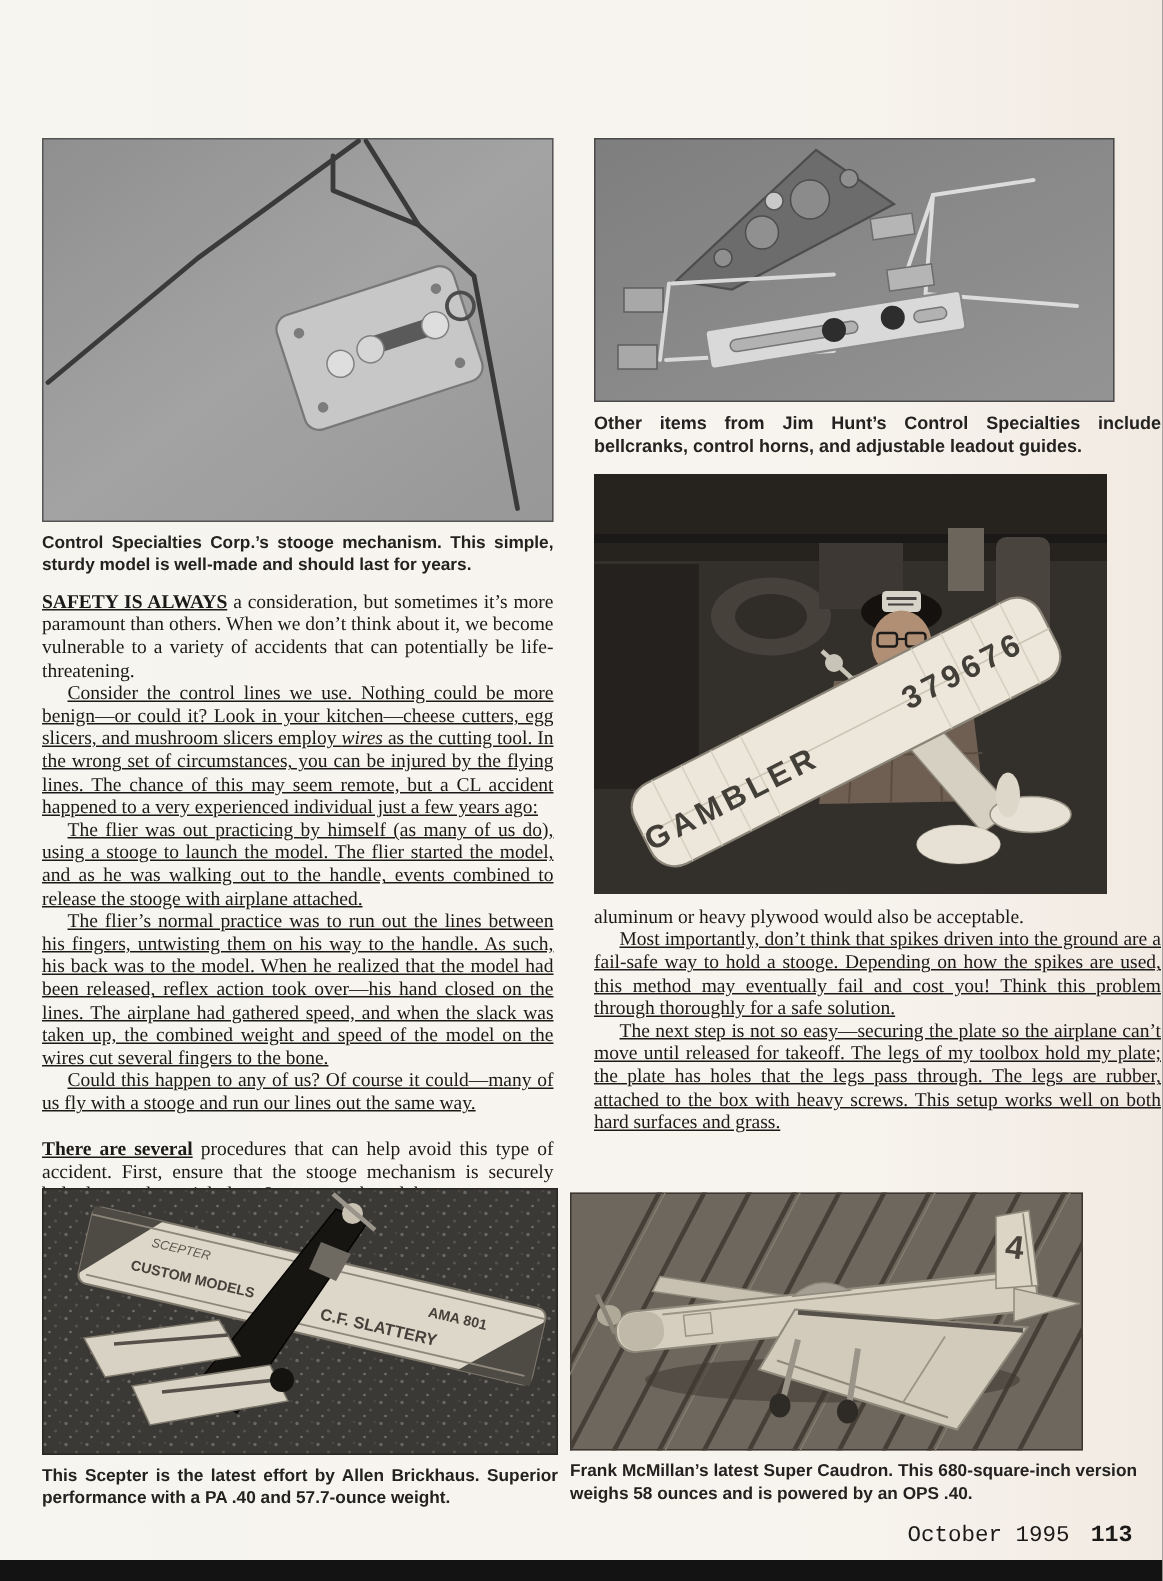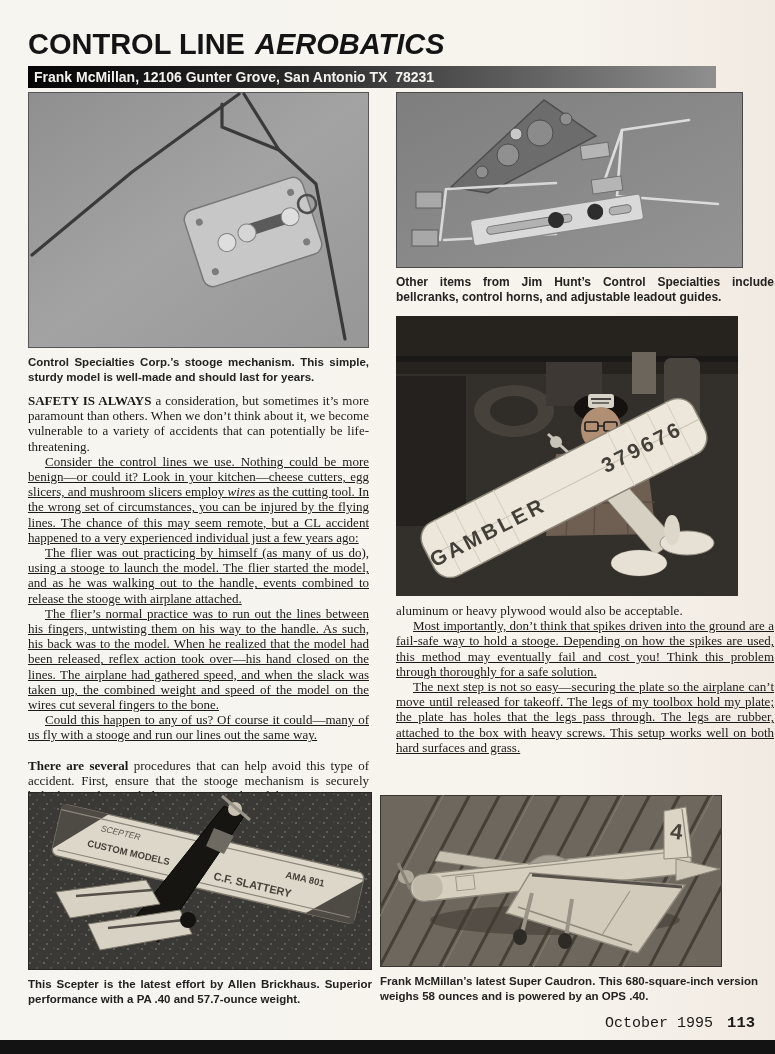--- a/index.html
+++ b/index.html
@@ -29,48 +29,40 @@
     font-family:"Liberation Sans", sans-serif; font-weight:bold;
     font-size:11.5px; line-height:15px; text-align:justify; color:#242220;
     margin-top:7px;
   }
   .col-right .caption { font-size:12px; }
 
   .bodycopy { margin-top:8px; font-size:13px; line-height:15.2px; text-align:justify; }
   .bodycopy p { margin:0; }
   .bodycopy p.ind { text-indent:17px;text-decoration:underline; }
   .bodycopy p.gap { margin-top:15px; }
-  .bodycopy b { font-weight:bold; }
+  .bodycopy b { font-weight:bold;text-decoration:underline; }
   .bodycopy i { font-style:italic; }
 
   .fig-gambler { margin-top:11px; }
   .body-right { margin-top:7px; }
 
   .fig-scepter { position:absolute; left:28px; top:792px; width:344px; }
   .fig-caudron { position:absolute; left:380px; top:795px; width:378px; }
 
   .footer { position:absolute; right:20px; top:1014px; font-family:Liberation Mono, monospace;
     font-size:15px; color:#1c1a18; }
   .footer .pageno { font-weight:bold; margin-left:14px; font-size:15.5px; }
   .bottom-bar { position:absolute; left:0; bottom:0; width:775px; height:14px; background:#131313; }
   svg { display:block; }
 </style>
 </head>
 <body>
 
 <div class="page">
 
-  <div class="masthead">
-    <div class="title">
-      <span class="t-reg">CONTROL LINE</span><span class="t-ital">AEROBATICS</span>
-    </div>
-    <div class="byline-bar">
-      <span>Frank McMillan, 12106 Gunter Grove, San Antonio TX  78231</span>
-    </div>
-  </div>
 
   <div class="col-left">
 
     <figure>
       <svg class="photo" width="341" height="256" viewBox="0 0 341 256">
         <defs>
           <linearGradient id="g1" x1="0" y1="0" x2="1" y2="1">
             <stop offset="0" stop-color="#8f8f8f"></stop>
               <stop offset="0.5" stop-color="#a3a3a3"></stop>
               <stop offset="1" stop-color="#979797"></stop>

